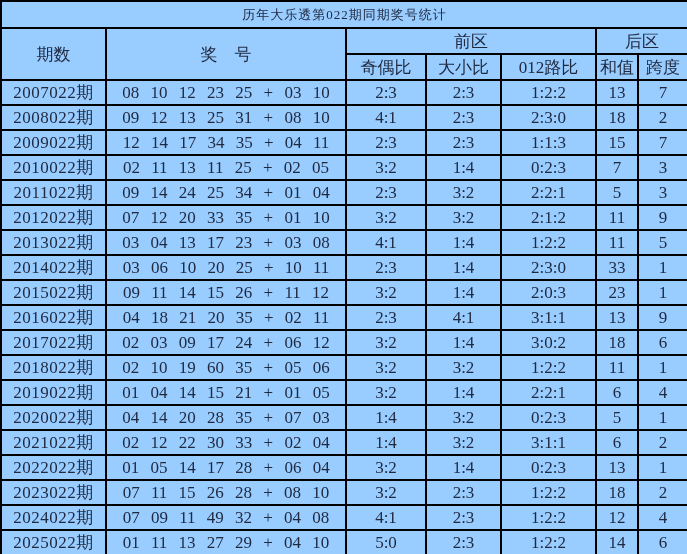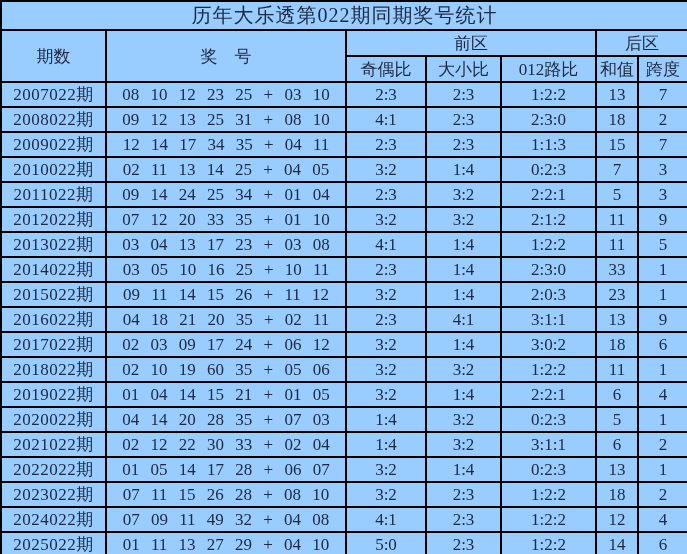--- a/index.html
+++ b/index.html
@@ -22,21 +22,21 @@
     font-family: "Liberation Serif", "DejaVu Serif", serif;
     font-weight: normal;
     color: #1F2940;
     text-align: center;
     vertical-align: middle;
     padding: 0;
     white-space: nowrap;
     overflow: hidden;
   }
   .title-cell {
-    font-size: 20px;
+    font-size: 13px;
     height: 25px;
     letter-spacing: 1px;
   }
   .header-cell {
     font-size: 17px;
     height: 24px;
   }
   td {
     font-size: 17px;
     height: 22px;
@@ -104,21 +104,21 @@
     <td class="period-cell">2009022期</td>
     <td class="numbers-cell">12 14 17 34 35 + 04 11</td>
     <td>2:3</td>
     <td>2:3</td>
     <td>1:1:3</td>
     <td>15</td>
     <td>7</td>
   </tr>
       <tr>
     <td class="period-cell">2010022期</td>
-    <td class="numbers-cell">02 11 13 14 25 + 04 05</td>
+    <td class="numbers-cell">02 11 13 11 25 + 02 05</td>
     <td>3:2</td>
     <td>1:4</td>
     <td>0:2:3</td>
     <td>7</td>
     <td>3</td>
   </tr>
       <tr>
     <td class="period-cell">2011022期</td>
     <td class="numbers-cell">09 14 24 25 34 + 01 04</td>
     <td>2:3</td>
@@ -140,21 +140,21 @@
     <td class="period-cell">2013022期</td>
     <td class="numbers-cell">03 04 13 17 23 + 03 08</td>
     <td>4:1</td>
     <td>1:4</td>
     <td>1:2:2</td>
     <td>11</td>
     <td>5</td>
   </tr>
       <tr>
     <td class="period-cell">2014022期</td>
-    <td class="numbers-cell">03 05 10 16 25 + 10 11</td>
+    <td class="numbers-cell">03 06 10 20 25 + 10 11</td>
     <td>2:3</td>
     <td>1:4</td>
     <td>2:3:0</td>
     <td>33</td>
     <td>1</td>
   </tr>
       <tr>
     <td class="period-cell">2015022期</td>
     <td class="numbers-cell">09 11 14 15 26 + 11 12</td>
     <td>3:2</td>
@@ -212,21 +212,21 @@
     <td class="period-cell">2021022期</td>
     <td class="numbers-cell">02 12 22 30 33 + 02 04</td>
     <td>1:4</td>
     <td>3:2</td>
     <td>3:1:1</td>
     <td>6</td>
     <td>2</td>
   </tr>
       <tr>
     <td class="period-cell">2022022期</td>
-    <td class="numbers-cell">01 05 14 17 28 + 06 07</td>
+    <td class="numbers-cell">01 05 14 17 28 + 06 04</td>
     <td>3:2</td>
     <td>1:4</td>
     <td>0:2:3</td>
     <td>13</td>
     <td>1</td>
   </tr>
       <tr>
     <td class="period-cell">2023022期</td>
     <td class="numbers-cell">07 11 15 26 28 + 08 10</td>
     <td>3:2</td>

